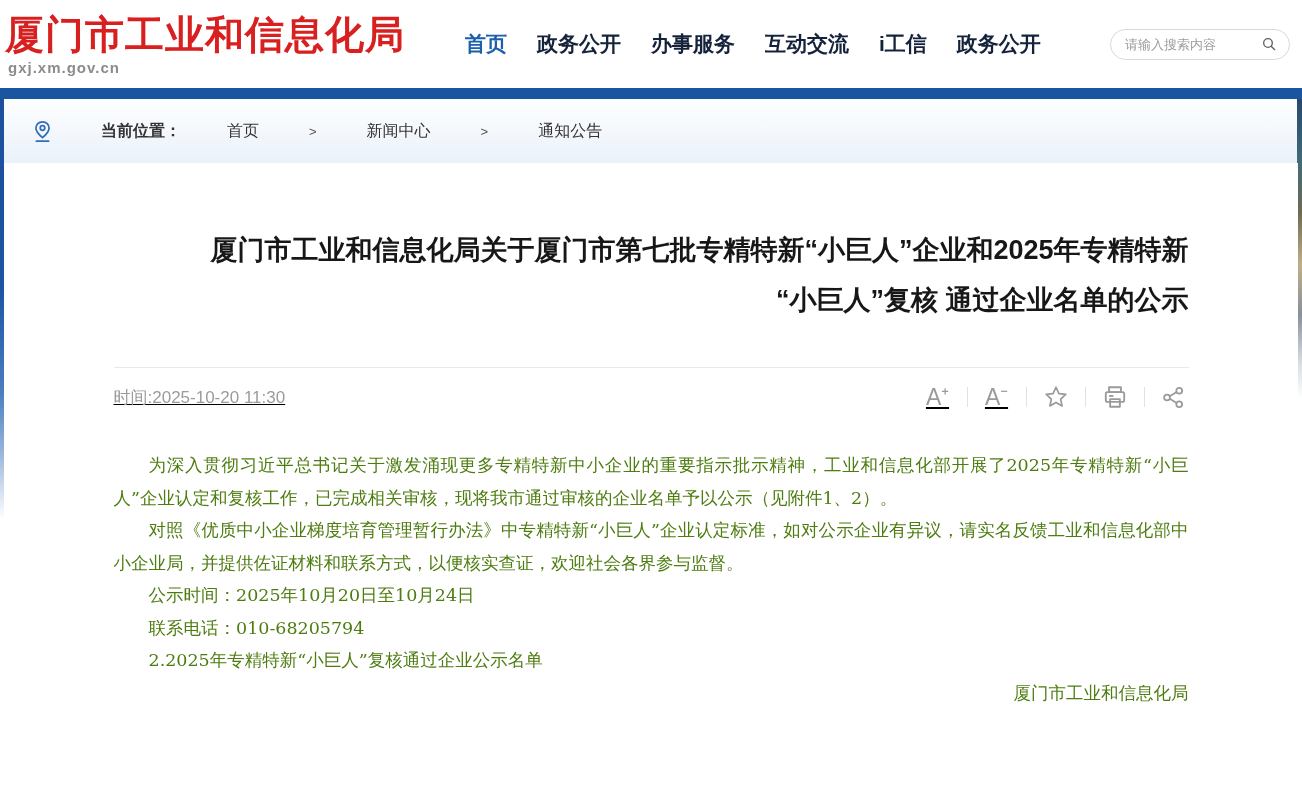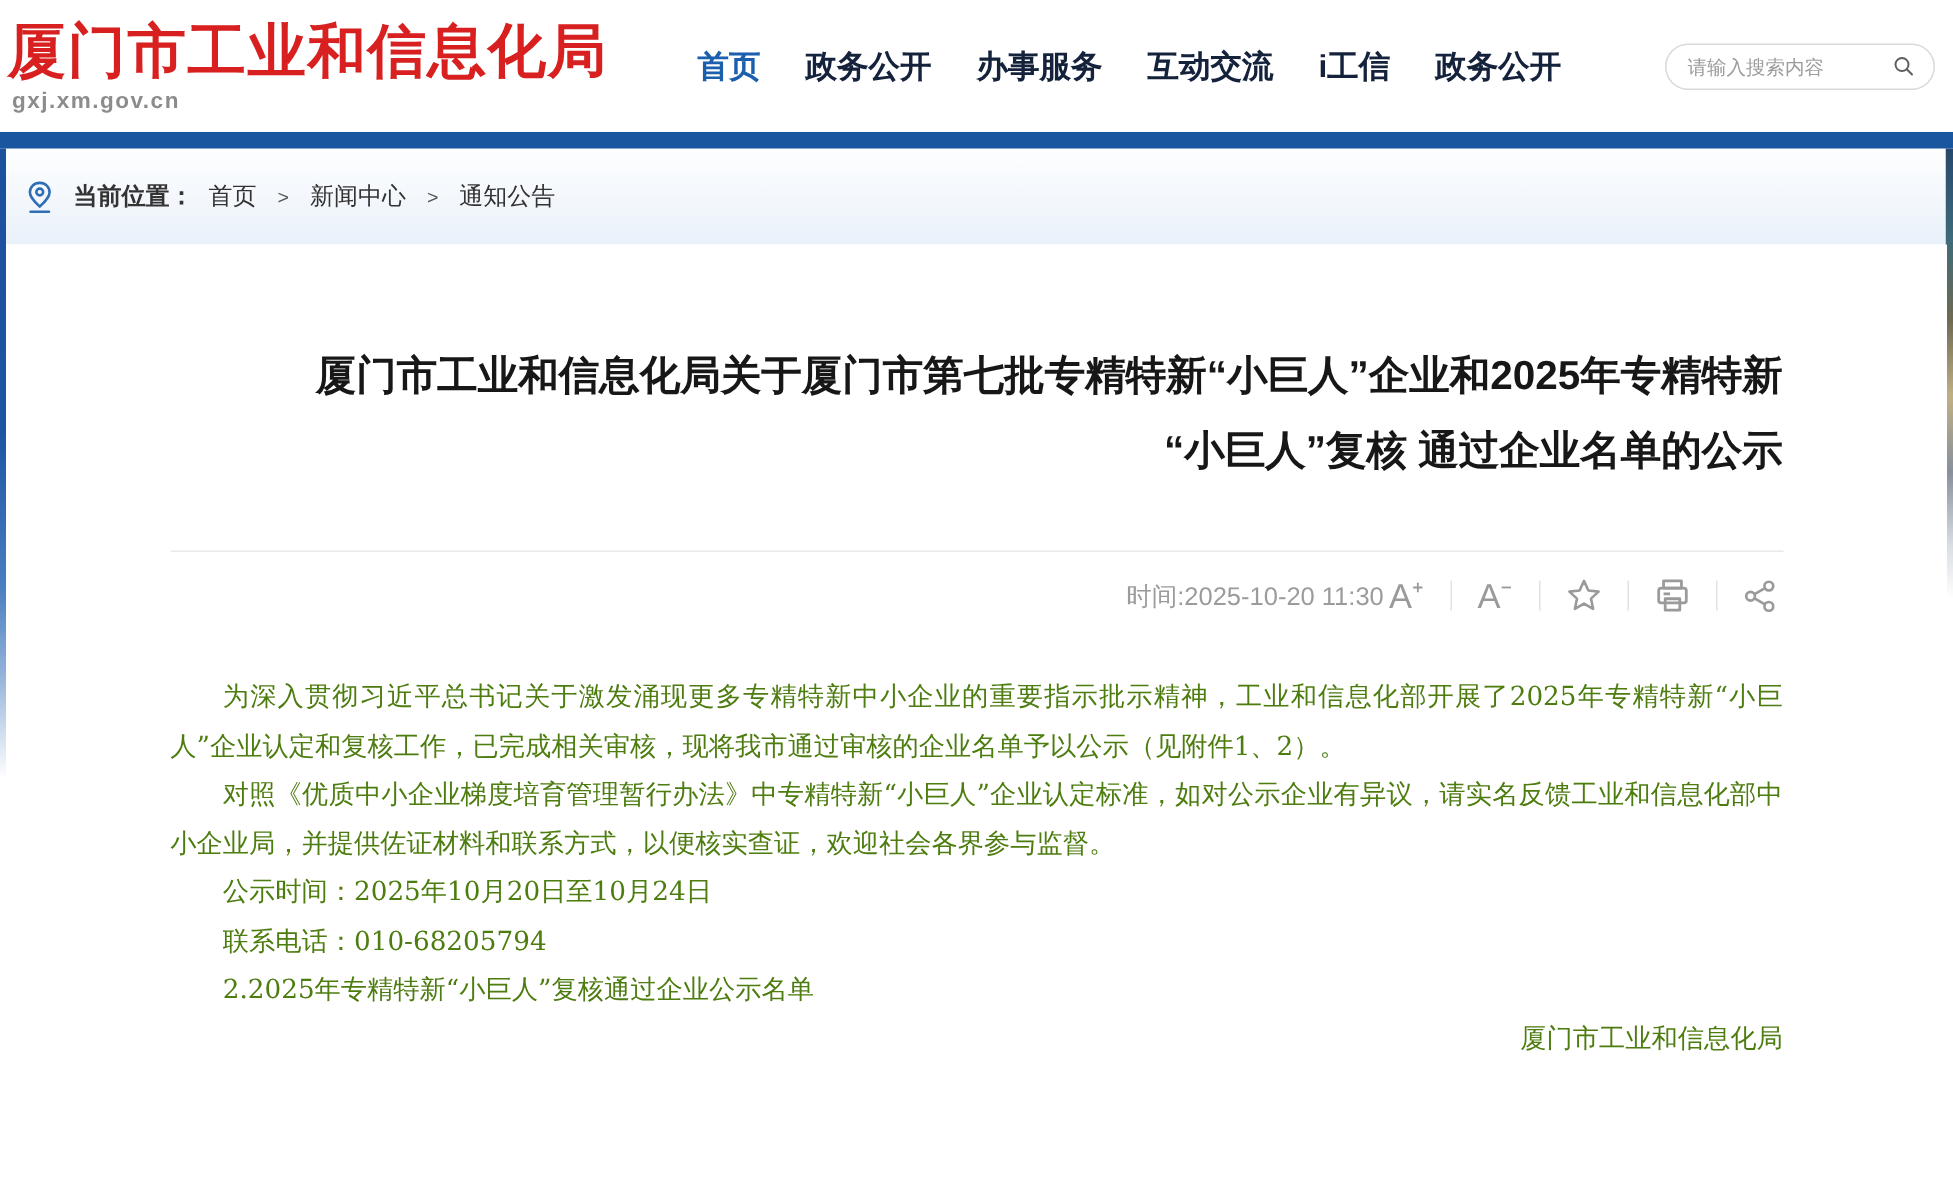--- a/index.html
+++ b/index.html
@@ -91,23 +91,24 @@
 
   
   .crumb-band {
     position: relative;
     z-index: 2;
     margin: 0 5px 0 4px;
     height: 64px;
     background: linear-gradient(#fdfeff 0%, #f3f7fc 55%, #e9f1fa 100%);
     display: flex;
     align-items: center;
-    padding-left: 12px;
+    padding-left: 28px;
     font-size: 16px;
     color: #333;
+    gap: 36px;
   }
   .crumb-label { font-weight: bold; color: #333; margin: 0 10px 0 12px; }
   .crumb-link { color: #333; text-decoration: none; cursor: pointer; }
   .crumb-sep { color: #555; font-size: 13px; margin: 0 14px; }
 
   
   .content-area { position: relative; z-index: 2; background: #fff; width: 1294px; margin-left: 4px; min-height: 637px; }
   .article { width: 1075px; margin: 0 auto; }
   .article-title {
     padding-top: 62px;
@@ -118,22 +119,23 @@
     color: #171717;
   }
   .article-title span { display: block; }
 
   .meta-row {
     margin-top: 42px;
     border-top: 1px solid #e9e9e9;
     padding-top: 3px;
     display: flex;
     align-items: center;
-    justify-content: flex-end;
+    justify-content: space-between;
     height: 56px;
+    text-decoration: underline;
   }
   .meta-time { color: #9b9b9b; font-size: 17px; }
   .tools { display: flex; align-items: center; }
   .tool {
     color: #9a9a9a;
     display: flex;
     align-items: center;
     justify-content: center;
     cursor: pointer;
     min-width: 30px;

